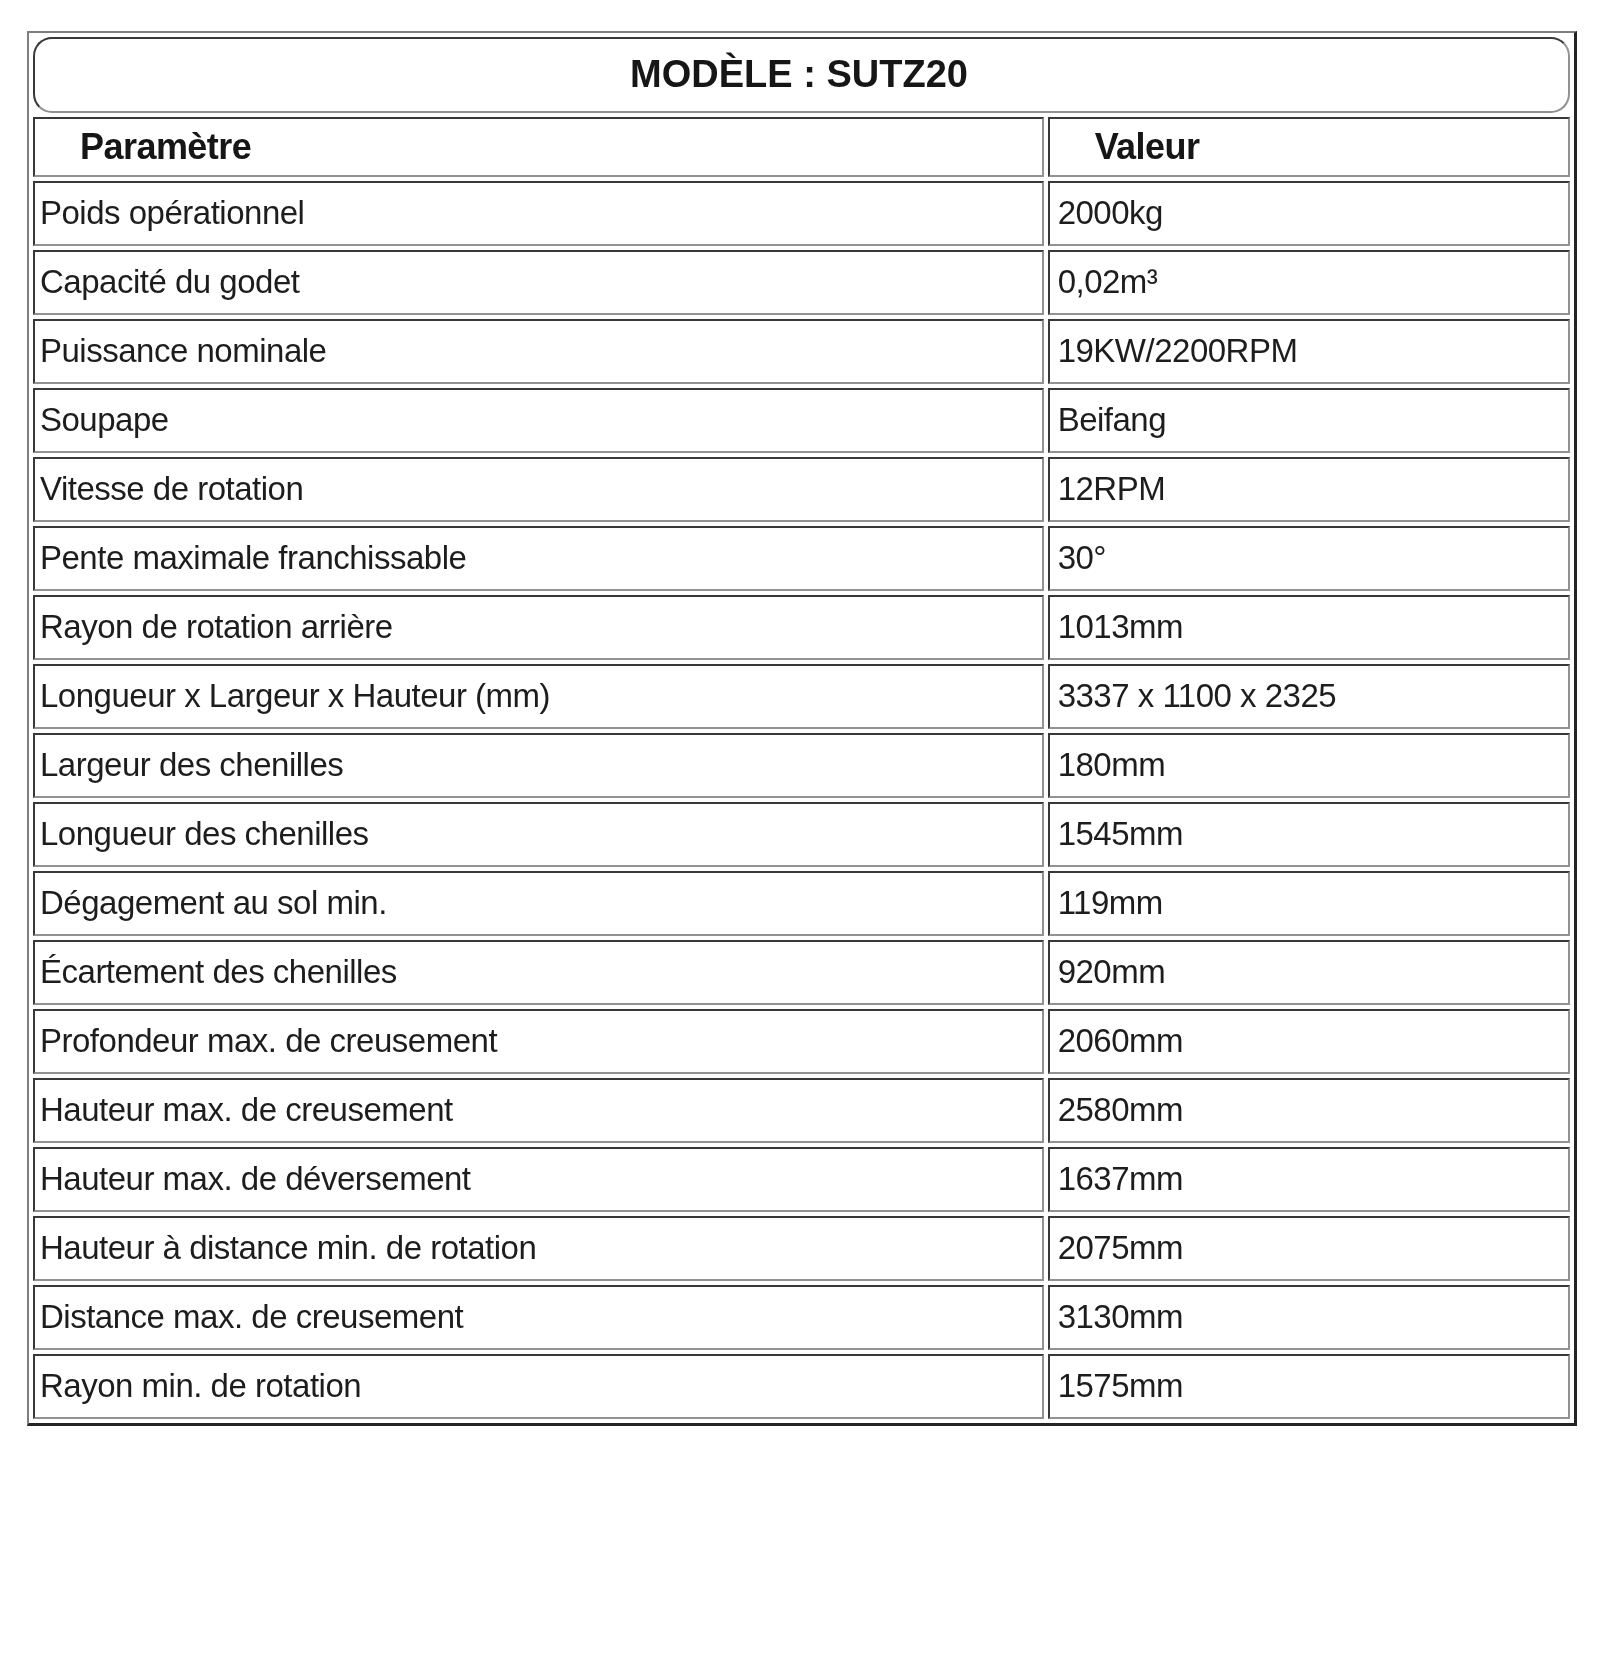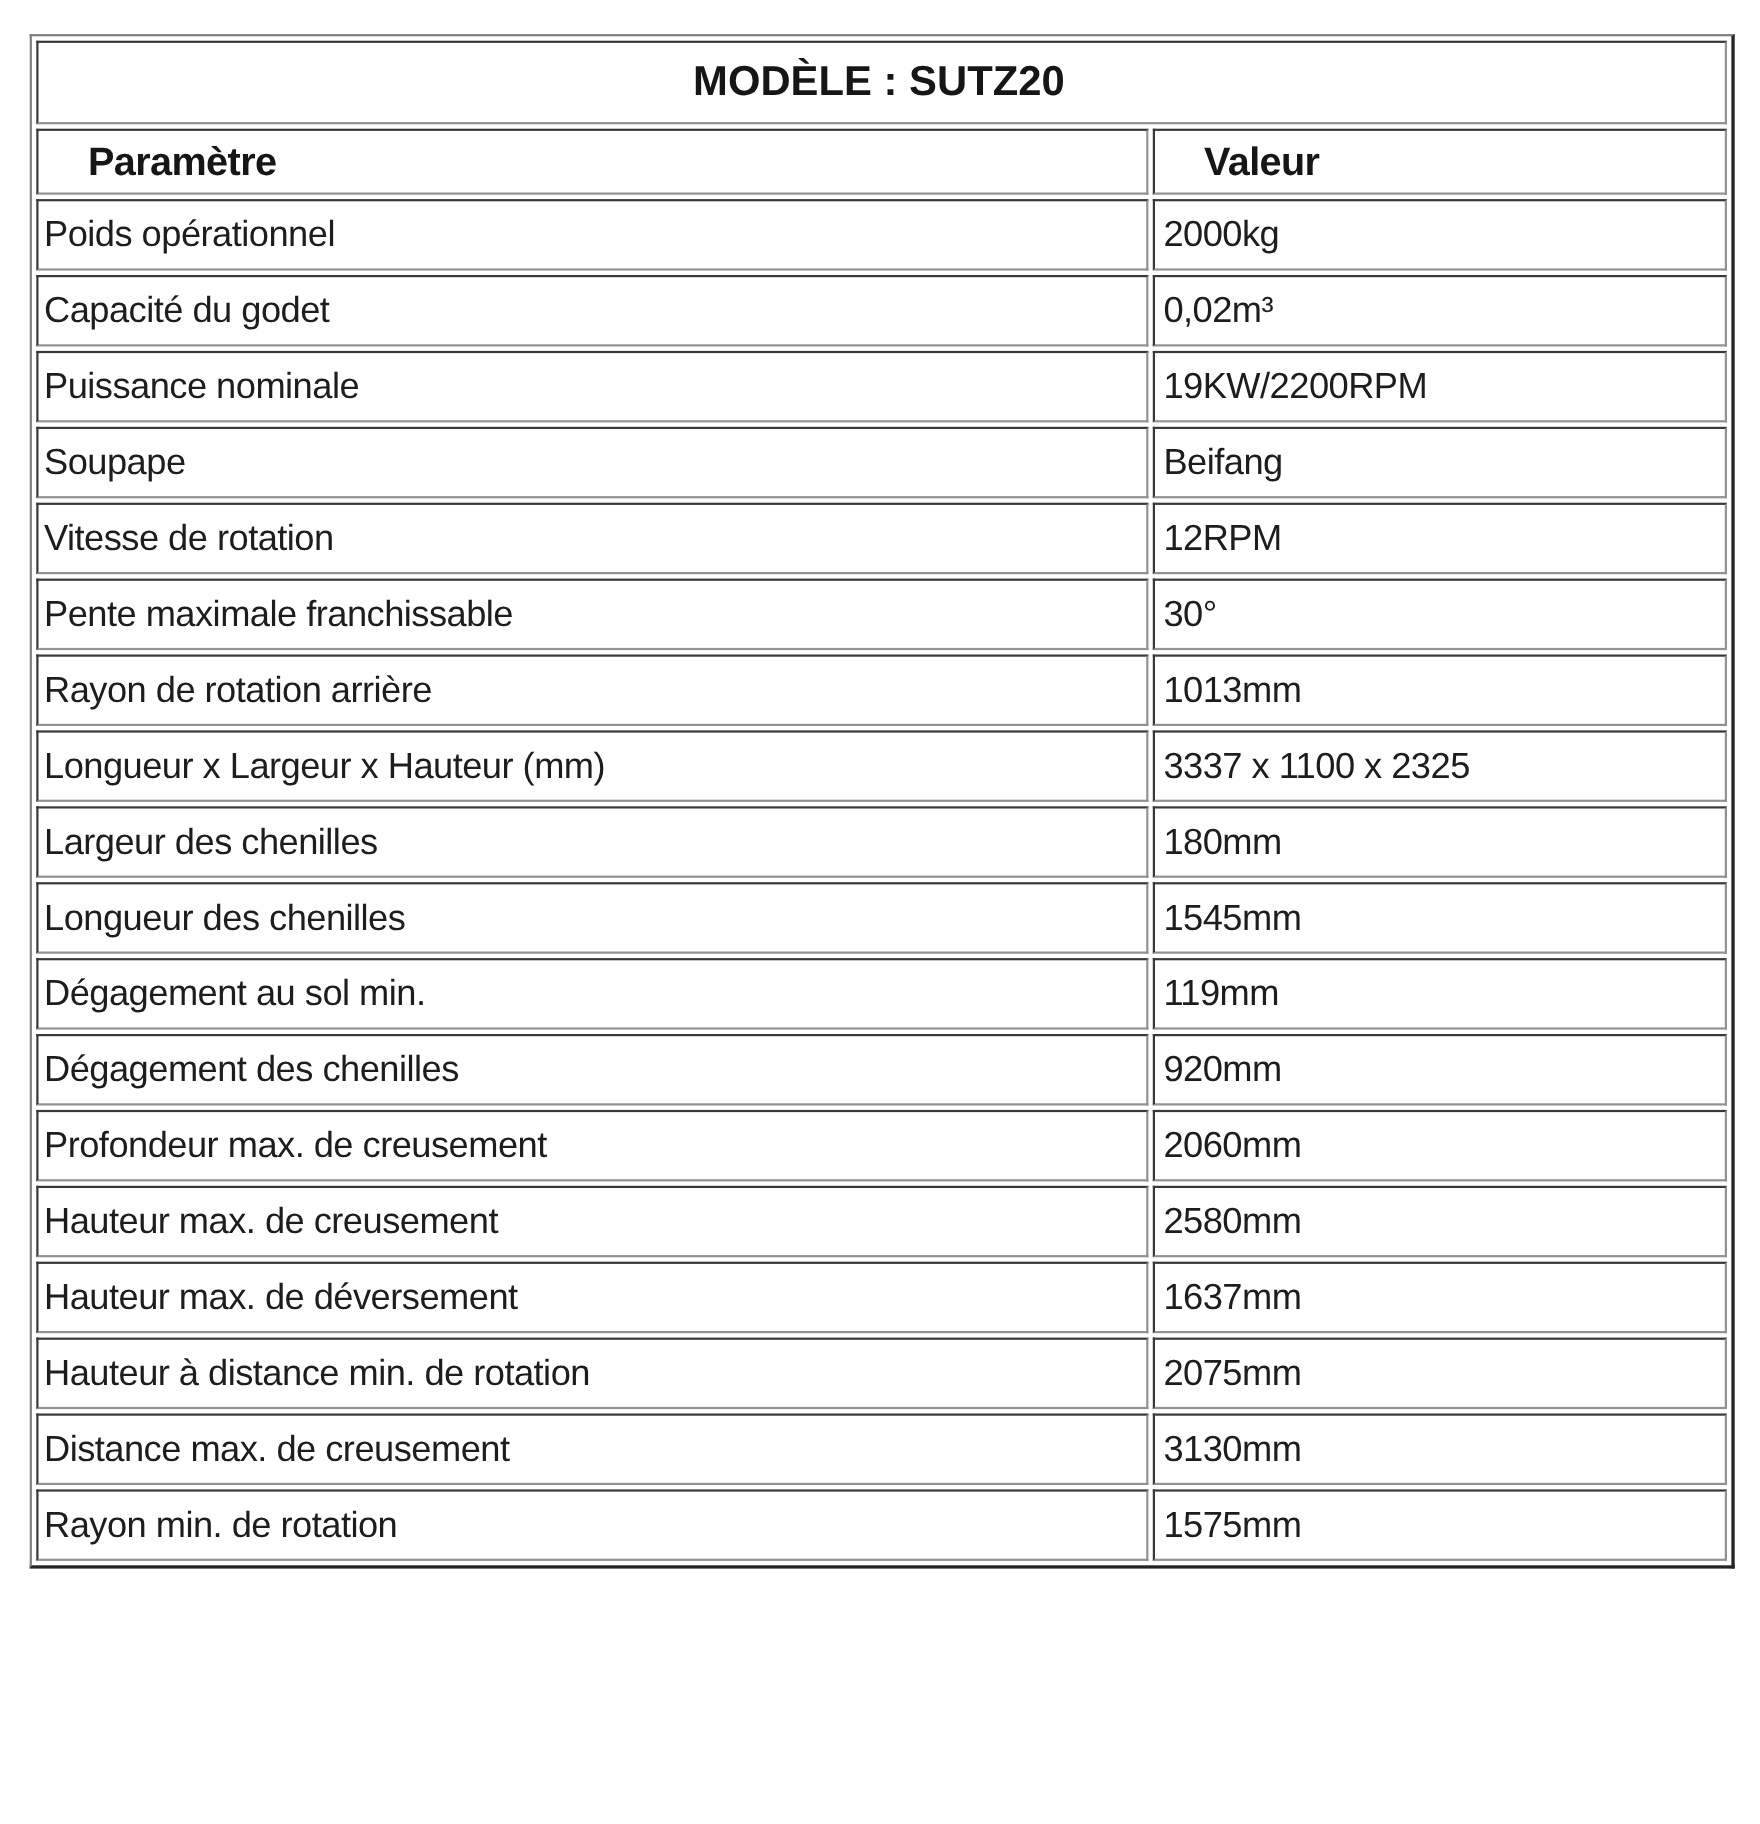--- a/index.html
+++ b/index.html
@@ -48,20 +48,21 @@
     overflow: hidden;
     white-space: nowrap;
   }
   .spec-table td.title-cell {
     height: 72px;
     text-align: center;
     font-weight: 700;
     font-size: 38px;
     letter-spacing: 0;
     color: #161616;
+    border-radius: 19px;
   }
   .spec-table th.header-cell {
     font-weight: 700;
     font-size: 36px;
     height: 56px;
     color: #161616;
     padding-left: 45px;
   }
   .spec-table .value-cell {
     padding-left: 8px;
@@ -123,21 +124,21 @@
         </tr>
         <tr>
           <td class="param-cell">Longueur des chenilles</td>
           <td class="value-cell">1545mm</td>
         </tr>
         <tr>
           <td class="param-cell">Dégagement au sol min.</td>
           <td class="value-cell">119mm</td>
         </tr>
         <tr>
-          <td class="param-cell">Dégagement des chenilles</td>
+          <td class="param-cell">Écartement des chenilles</td>
           <td class="value-cell">920mm</td>
         </tr>
         <tr>
           <td class="param-cell">Profondeur max. de creusement</td>
           <td class="value-cell">2060mm</td>
         </tr>
         <tr>
           <td class="param-cell">Hauteur max. de creusement</td>
           <td class="value-cell">2580mm</td>
         </tr>

